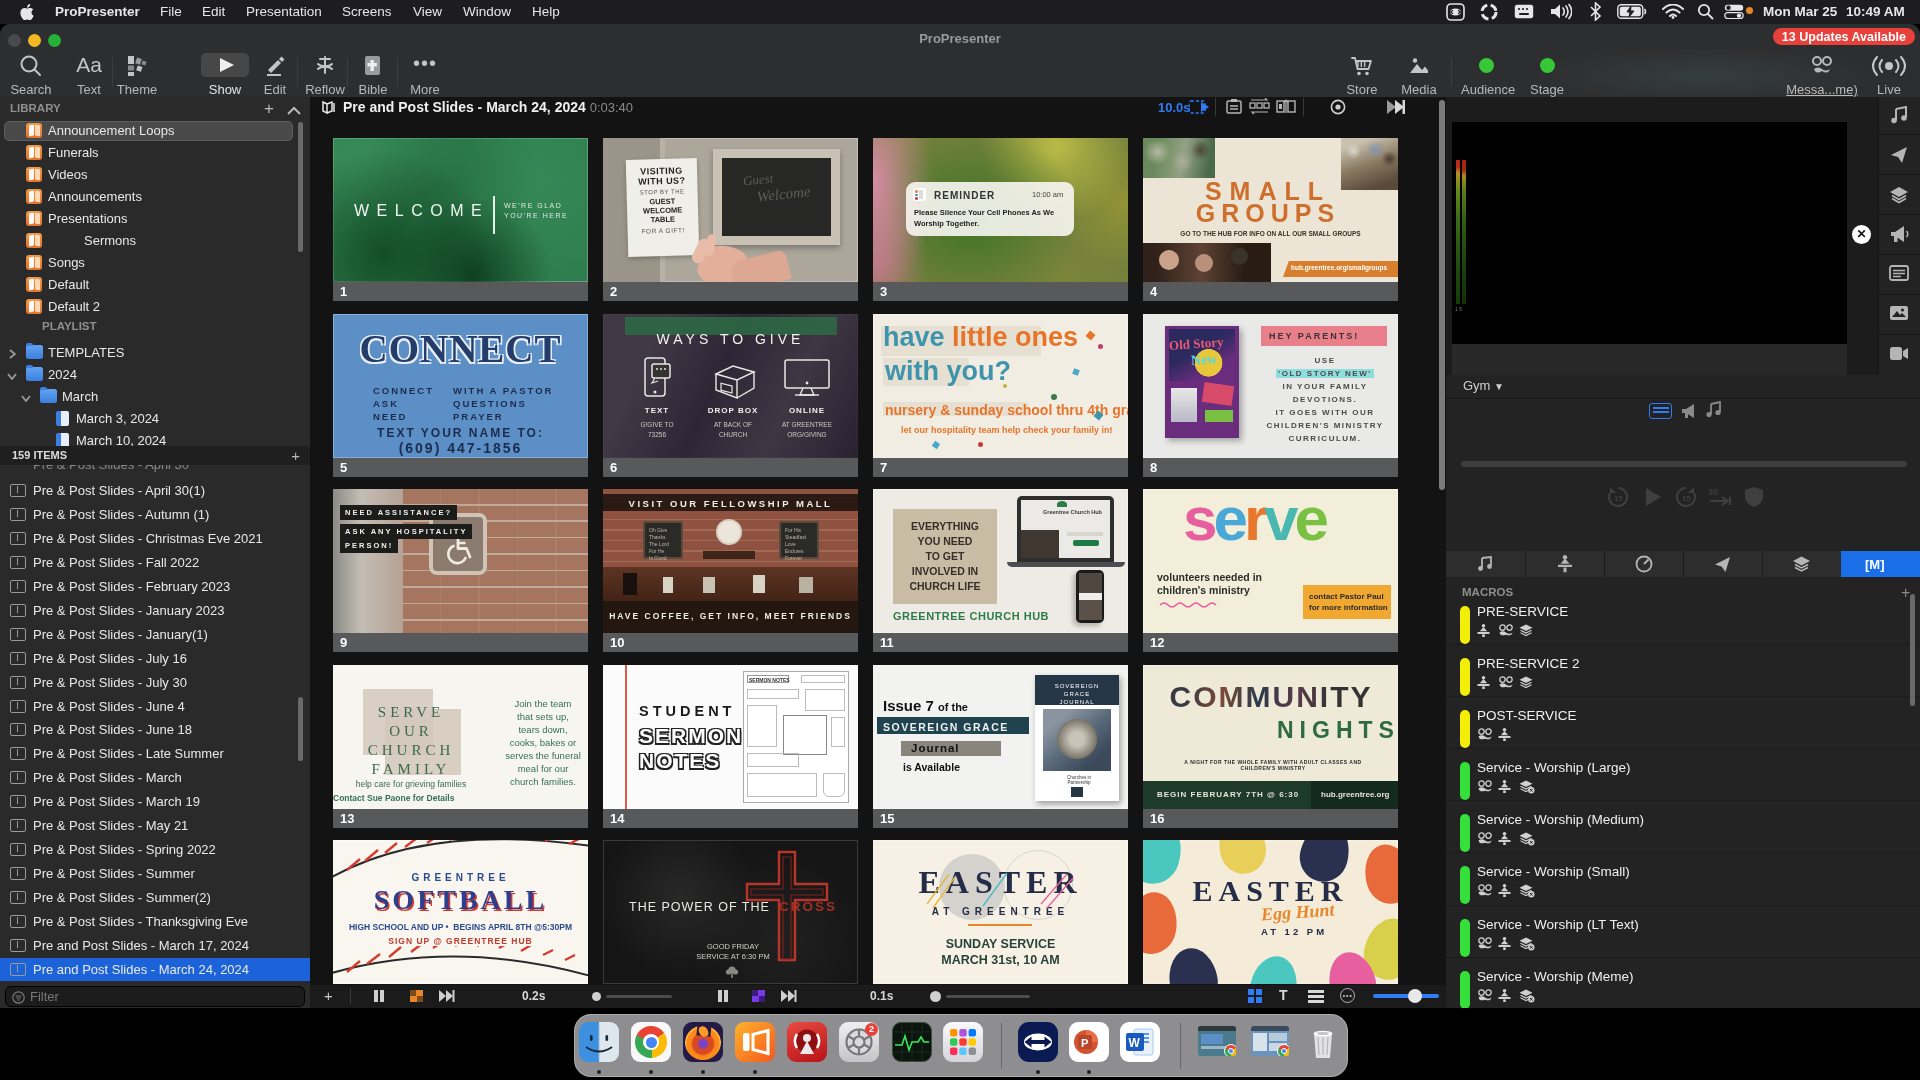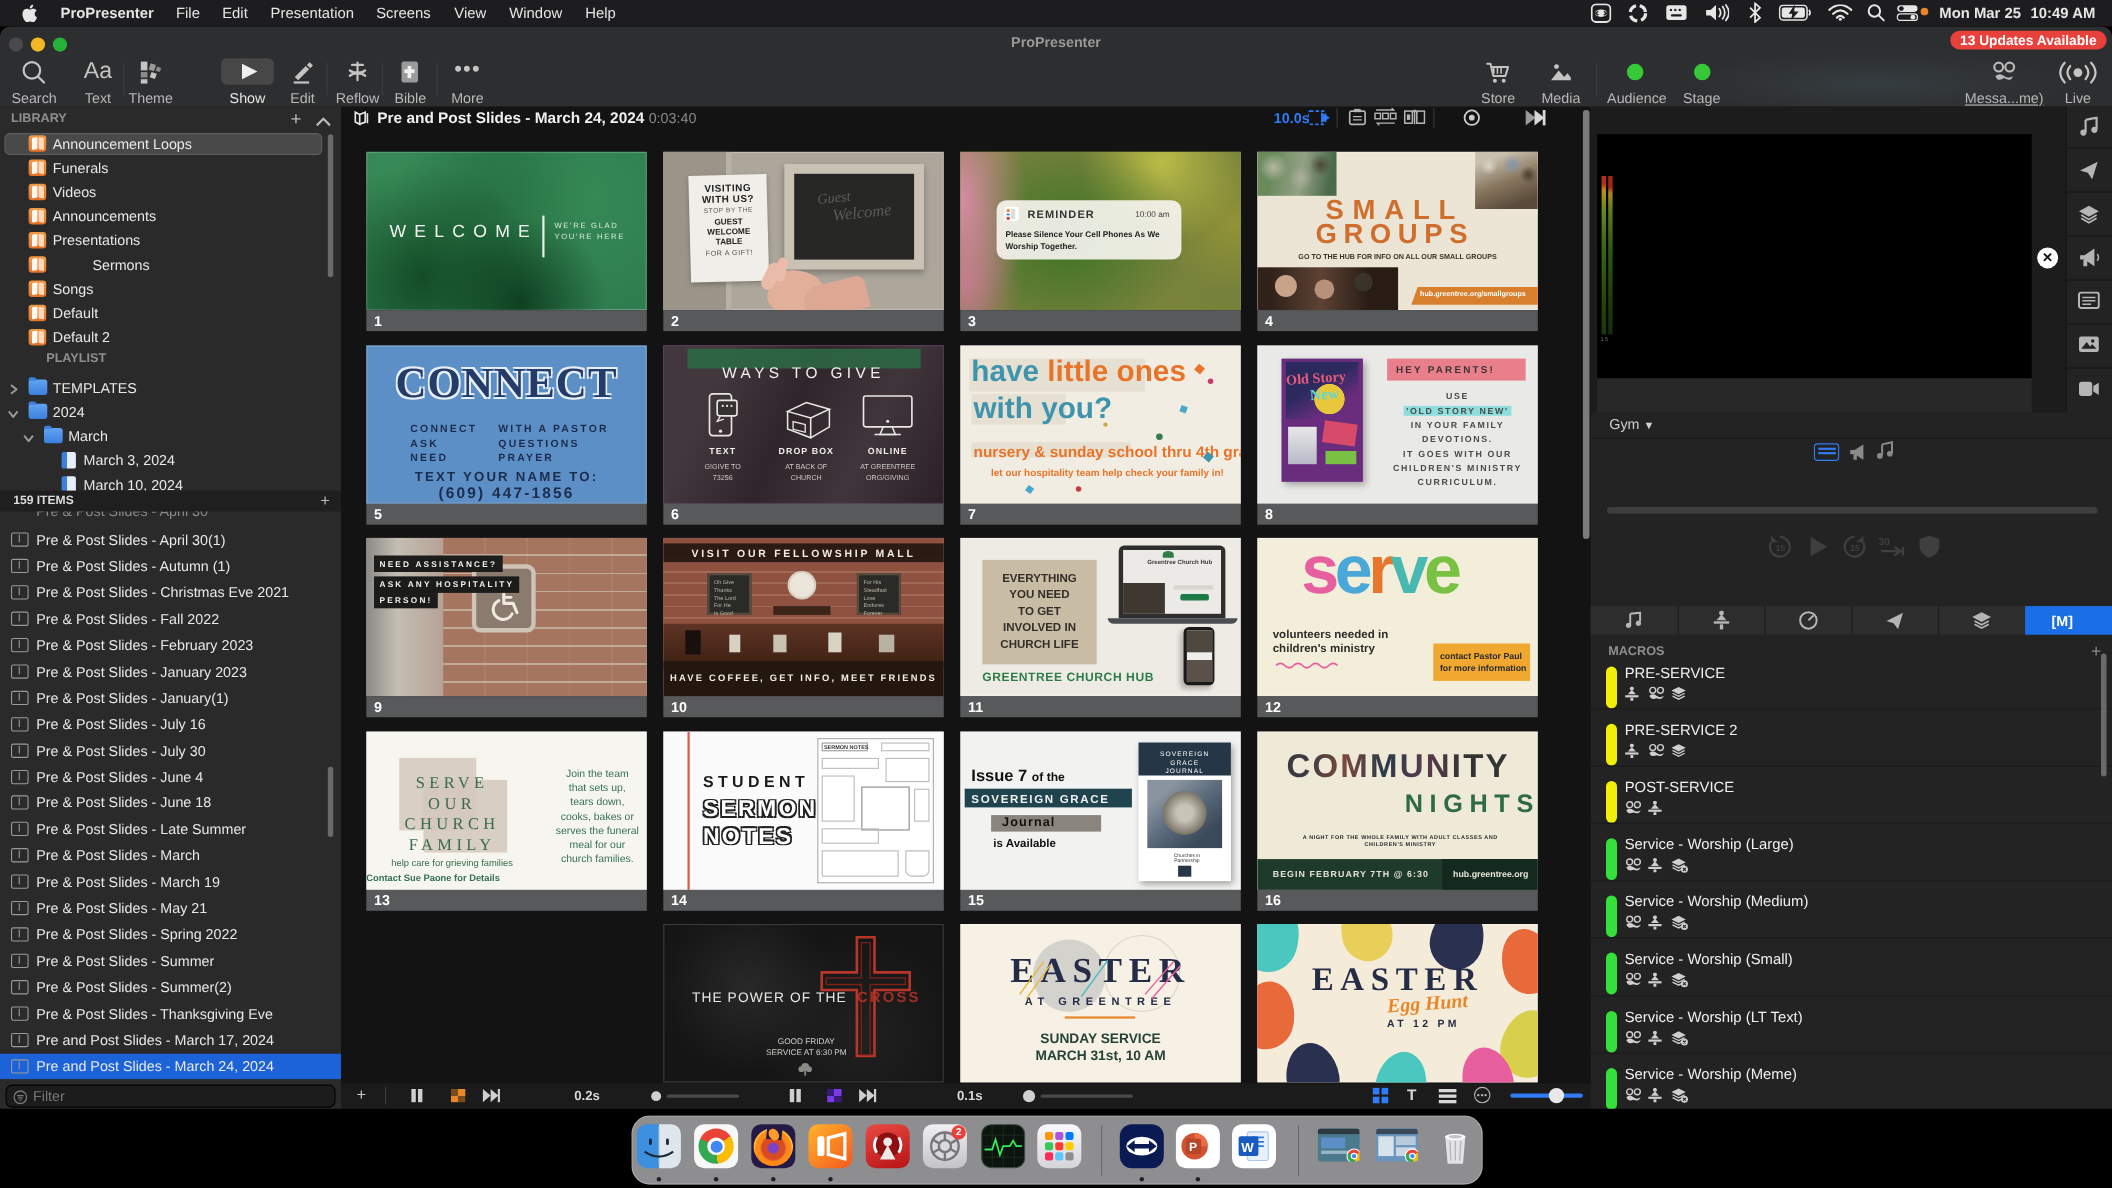--- a/index.html
+++ b/index.html
@@ -453,21 +453,21 @@
         <div class="abs" style="left:148px; top:126px; color:#fff; font-size:6.5px; font-weight:700;">hub.greentree.org/smallgroups</div>
       </div>
 
       <div class="slide" style="left:23px; top:217px; background:#5b8fc5;">
         <div class="abs" style="left:0; top:12px; width:255px; text-align:center; color:#243c6a; font-weight:700; font-size:39px; letter-spacing:1px; font-family:'Liberation Serif',serif; text-shadow:-1.5px -1.5px 0 #e8eef5, 1.5px -1.5px 0 #e8eef5, -1.5px 1.5px 0 #e8eef5, 1.5px 1.5px 0 #e8eef5;">CONNECT</div>
         <div class="abs" style="left:40px; top:70px; color:#1c2c4e; font-weight:700; font-size:9.5px; letter-spacing:2px; line-height:13px;">CONNECT<br>ASK<br>NEED</div>
         <div class="abs" style="left:120px; top:70px; color:#1c2c4e; font-weight:700; font-size:9.5px; letter-spacing:2px; line-height:13px;">WITH A PASTOR<br>QUESTIONS<br>PRAYER</div>
         <div class="abs" style="left:0; top:112px; width:255px; text-align:center; color:#1c2c4e; font-weight:700; font-size:12px; letter-spacing:2px;">TEXT YOUR NAME TO:</div>
         <div class="abs" style="left:0; top:126px; width:255px; text-align:center; color:#1c2c4e; font-weight:700; font-size:14px; letter-spacing:2px;">(609) 447-1856</div>
       </div>
-      <div class="slide" style="left:293px; top:217px; background:#701a75;">
+      <div class="slide" style="left:293px; top:217px; background:#6d28d9;">
         <div class="abs" style="left:0; top:0; width:255px; height:144px; background:linear-gradient(115deg, rgba(60,58,54,.9) 20%, rgba(40,38,35,.9) 45%, rgba(58,56,52,.9) 70%, rgba(35,33,30,.9));"></div>
         <div class="abs" style="left:22px; top:3px; width:212px; height:18px; background:#2c6b44; opacity:.85;"></div>
         <div class="abs" style="left:0; top:17px; width:255px; text-align:center; color:#f2f2ee; font-size:14px; letter-spacing:4px;">WAYS TO GIVE</div>
         <svg class="abs" style="left:34px; top:42px;" width="40" height="46" viewBox="0 0 40 46">
             <rect x="8" y="2" width="20" height="38" rx="3" fill="none" stroke="#e8e8e4" stroke-width="1.5"></rect>
             <rect x="15" y="8" width="18" height="14" rx="2" fill="#35332f" stroke="#e8e8e4" stroke-width="1.5"></rect>
             <path d="M18 22 l-3 5 l6 -2" fill="#35332f" stroke="#e8e8e4" stroke-width="1.2"></path>
             <circle cx="20" cy="13" r="1" fill="#e8e8e4"></circle>
             <circle cx="24" cy="13" r="1" fill="#e8e8e4"></circle>
             <circle cx="28" cy="13" r="1" fill="#e8e8e4"></circle>
@@ -628,20 +628,38 @@
       <div class="slide" style="left:833px; top:568px; background:#efe9d8;">
         <div class="abs" style="left:8px; top:15px; width:240px; text-align:center; color:#2a2a33; font-weight:700; font-size:30px; letter-spacing:2px; font-family:'Liberation Sans',sans-serif; background:linear-gradient(100deg,#3a3a44 15%,#7a4a3a 30%,#2a3a4a 45%,#5a3a4a 60%,#333 75%); -webkit-background-clip:text; background-clip:text; -webkit-text-fill-color:transparent;">COMMUNITY</div>
         <div class="abs" style="left:134px; top:52px; color:#2e6b45; font-weight:700; font-size:23px; letter-spacing:6px;">NIGHTS</div>
         <div class="abs" style="left:30px; top:94px; width:200px; text-align:center; color:#2a2a2a; font-weight:700; font-size:5px; letter-spacing:.5px;">A NIGHT FOR THE WHOLE FAMILY WITH ADULT CLASSES AND CHILDREN'S MINISTRY</div>
         <div class="abs" style="left:0; top:116px; width:255px; height:28px; background:#1d3a2a;"></div>
         <div class="abs" style="left:168px; top:116px; width:87px; height:28px; background:#142a1e;"></div>
         <div class="abs" style="left:14px; top:125px; color:#e8e4d8; font-size:8px; letter-spacing:1px; font-weight:700;">BEGIN FEBRUARY 7TH @ 6:30</div>
         <div class="abs" style="left:178px; top:125px; color:#e8e4d8; font-size:8px; font-weight:700;">hub.greentree.org</div>
       </div>
 
+      <div class="slide" style="left:23px; top:743px; background:#f9f6f0;">
+        <svg class="abs" style="left:0; top:0px;" width="255" height="55" viewBox="0 0 255 55">
+            <path d="M-10 42 Q 90 -18 258 6" stroke="#2a2a2a" stroke-width="2" fill="none"></path>
+            <g stroke="#d93a2e" stroke-width="2.4">
+              <path d="M14 30 l13 -11 M32 21 l13 -11 M52 13 l12 -10 M72 7 l12 -9 M94 3 l12 -8 M116 0 l11 -7 M140 -2 l11 -7 M164 -2 l11 -6 M188 -1 l10 -6 M212 1 l10 -5 M236 4 l10 -5"></path>
+            </g>
+          </svg>
+        <svg class="abs" style="left:0; top:106px;" width="255" height="38" viewBox="0 0 255 38">
+            <path d="M-5 28 Q 120 -8 258 30" stroke="#2a2a2a" stroke-width="2" fill="none"></path>
+            <g stroke="#d93a2e" stroke-width="2.4">
+              <path d="M14 26 l13 -11 M34 18 l13 -10 M56 11 l12 -10 M78 6 l12 -9 M100 2 l12 -8 M122 0 l11 -7 M144 0 l11 -7 M166 2 l11 -6 M188 5 l10 -6 M210 9 l10 -5 M232 14 l10 -5"></path>
+            </g>
+          </svg>
+        <div class="abs" style="left:0; top:32px; width:255px; text-align:center; color:#2b4a8e; font-weight:700; font-size:10px; letter-spacing:4px;">GREENTREE</div>
+        <div class="abs" style="left:0; top:44px; width:255px; text-align:center; color:#2b3f8e; font-weight:700; font-size:28px; letter-spacing:3px; font-family:'Liberation Serif',serif; text-shadow:1.5px 1.5px 0 #d93a2e;">SOFTBALL</div>
+        <div class="abs" style="left:0; top:82px; width:255px; text-align:center; color:#2b4a8e; font-weight:700; font-size:8.5px;">HIGH SCHOOL AND UP •&nbsp; BEGINS APRIL 8TH @5:30PM</div>
+        <div class="abs" style="left:0; top:96px; width:255px; text-align:center; color:#c23a2e; font-weight:700; font-size:8.5px; letter-spacing:1px;">SIGN UP @ GREENTREE HUB</div>
+      </div>
       <div class="slide" style="left:293px; top:743px; background:#181818;">
         <div class="abs" style="left:0; top:0; width:255px; height:144px; background:radial-gradient(circle at 30% 40%, rgba(60,60,60,.5), transparent 40%), radial-gradient(circle at 70% 70%, rgba(50,50,50,.4), transparent 45%), #151515; border:1px solid #3a3a3a;"></div>
         <svg class="abs" style="left:138px; top:10px;" width="92" height="112" viewBox="0 0 92 112">
             <path d="M38 2 h16 v32 h32 v16 h-32 v60 h-16 v-60 h-32 v-16 h32 z" fill="none" stroke="#b8352a" stroke-width="2.4"></path>
             <path d="M42 7 h8 v32 h32 v6 h-32 v64 h-8 v-64 h-32 v-6 h32 z" fill="none" stroke="#7a221a" stroke-width="1.2"></path>
           </svg>
         <div class="abs" style="left:26px; top:60px; color:#e8e8e4; font-size:12.5px; letter-spacing:1px;">THE POWER OF THE</div>
         <div class="abs" style="left:176px; top:59px; color:#b03226; font-weight:700; font-size:13.5px; letter-spacing:2px; opacity:.9;">CROSS</div>
         <div class="abs" style="left:60px; top:102px; width:140px; text-align:center; color:#cfcfca; font-size:7.5px; line-height:10px;">GOOD FRIDAY<br>SERVICE AT 6:30 PM</div>
         <svg class="abs" style="left:122px; top:126px;" width="14" height="12" viewBox="0 0 14 12">

